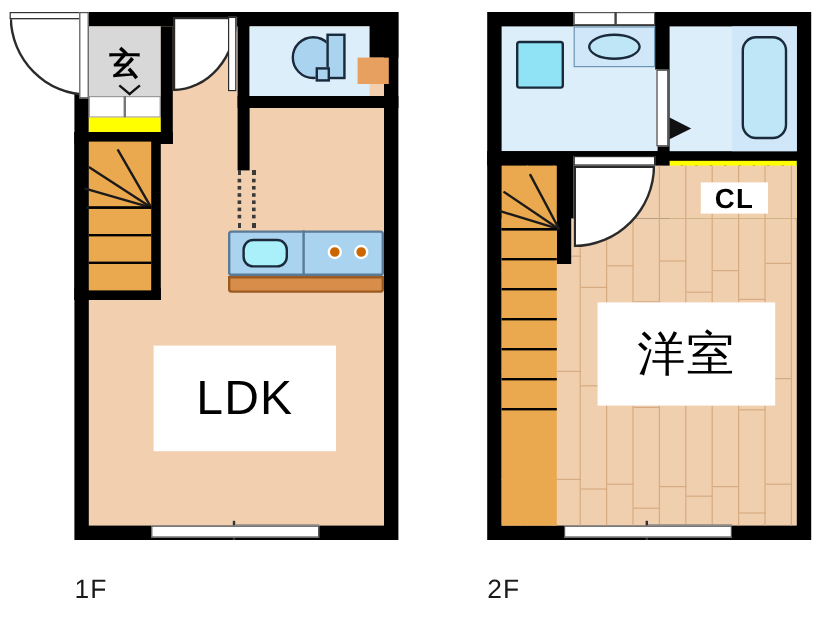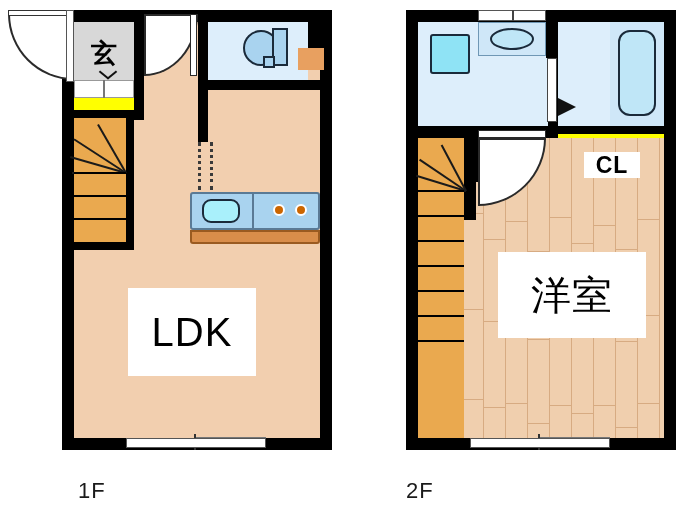--- a/index.html
+++ b/index.html
@@ -239,25 +239,25 @@
   <div class="fix sink-basin" style="left:202px; top:199px; width:38px; height:24px;"></div>
   <div class="burner" style="left:273px; top:204px; width:12px; height:12px;"></div>
   <div class="burner" style="left:295px; top:204px; width:12px; height:12px;"></div>
   <div class="counter-base" style="left:190px; top:230px; width:130px; height:14px; border-radius:0 0 3px 3px;"></div>
 
   <div class="slider" style="left:126px; top:438px; width:140px; height:10px;"></div>
   <div class="slider-mid" style="left:194px; top:434px; width:2px; height:16px;"></div>
   <div style="position:absolute;left:126px;top:442px;width:70px;height:2px;background:#777;"></div>
   <div style="position:absolute;left:196px;top:437px;width:70px;height:2px;background:#777;"></div>
 
-  <div class="label-box" style="left:128px; top:288px; width:128px; height:88px;">
+  <div class="label-box" style="left:128px; top:288px; width:152px; height:88px;">
     <span class="l1">LDK</span>
   </div>
 
-  <div class="floor-caption" style="left:78px; top:478px;">1F</div>
+  <div class="floor-caption" style="left:62px; top:478px;">1F</div>
 </div>
 
 <div class="plan" style="left:338px; top:0; width:350px; height:470px;">
 
   <div class="wall" style="left:68px; top:10px; width:270px; height:440px;"></div>
 
   <div class="floor room-wet" style="left:80px; top:22px; width:130px; height:104px;"></div>
   <div class="fix sq-fix" style="left:92px; top:34px; width:40px; height:40px; border-radius:3px;"></div>
 
   <div class="floor room-wet2" style="left:140px; top:22px; width:68px; height:34px; border:1px solid #6f97b5; box-sizing:border-box;"></div>

